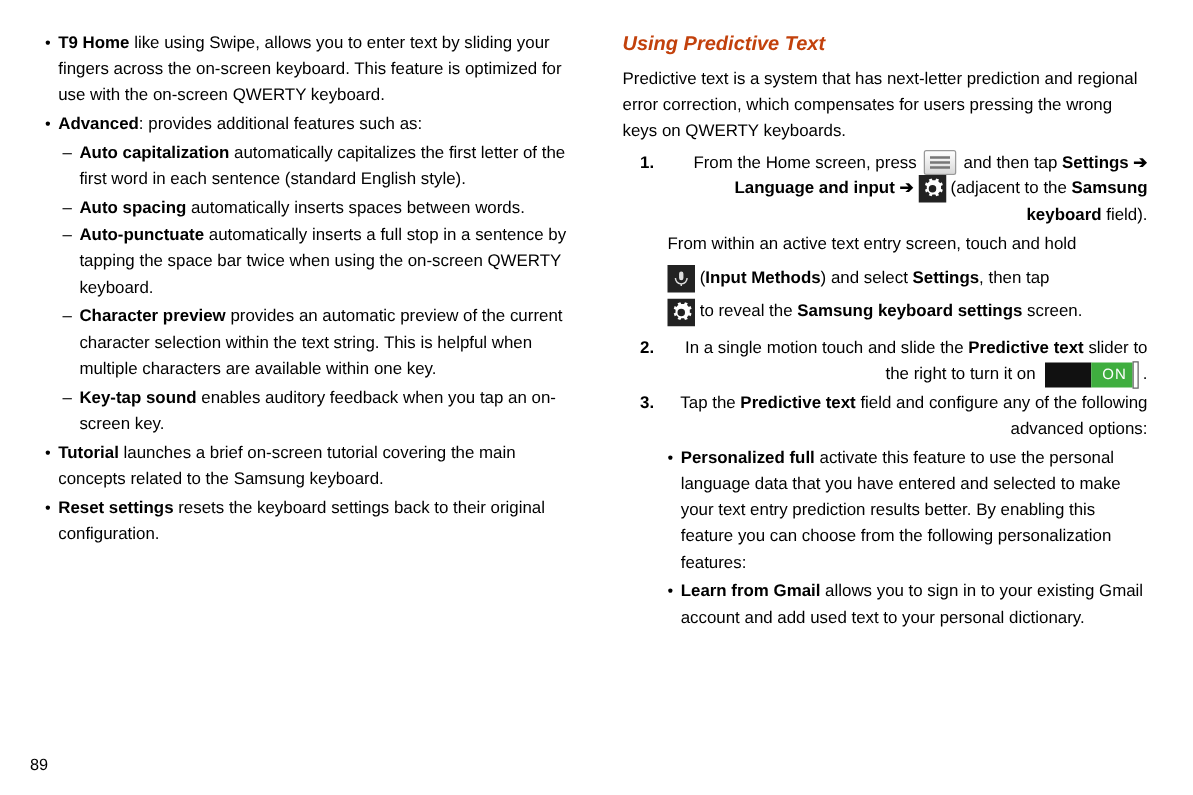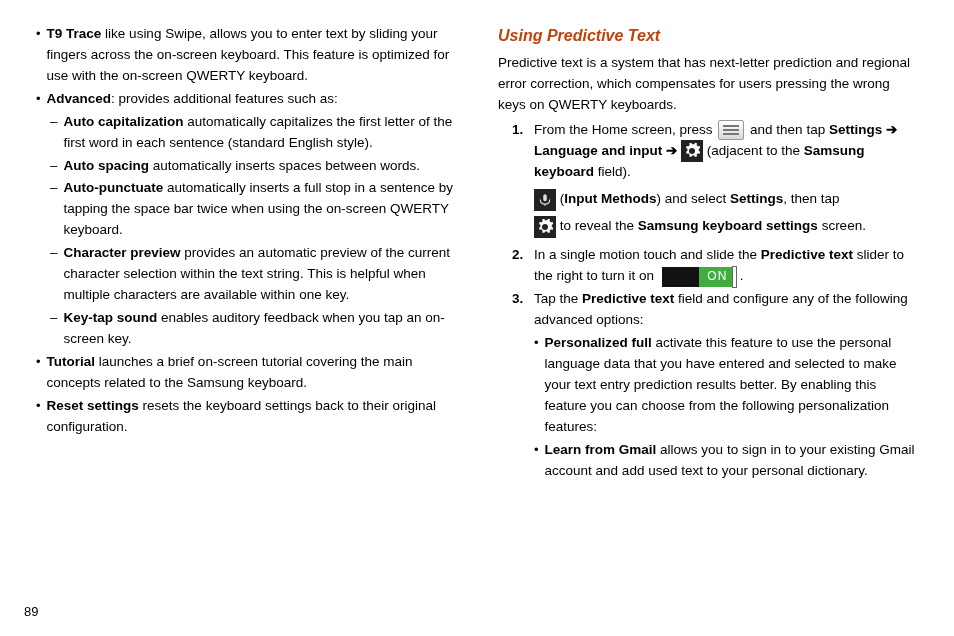--- a/index.html
+++ b/index.html
@@ -44,21 +44,21 @@
   .section-heading {
     color: #c2410c;
     font-weight: bold;
     font-style: italic;
     font-size: 16px;
     margin-bottom: 4px;
   }
   .para { margin-bottom: 4px; }
   .numitem { display: flex; margin-left: 14px; margin-bottom: 2px; }
   .numitem .num { font-weight: bold; min-width: 22px; }
-  .numitem .txt { flex: 1; }
+  .numitem .txt { flex: 1; text-align: right; }
   .sub-bullet {
     display: flex;
     margin-left: 36px;
     margin-bottom: 2px;
   }
   .sub-bullet .dot { font-size: 13px; margin-right: 6px; }
   .icon-box {
     display: inline-block;
     vertical-align: middle;
     margin: 0 2px;
@@ -108,21 +108,21 @@
 </head>
 <body>
 
 <div class="columns">
 
   <div class="col">
 
     <div class="bullet">
       <span class="dot">•</span>
       <span>
-        <span class="bold">T9 Trace</span><span> like using Swipe, allows you to enter text by sliding your fingers across the on-screen keyboard. This feature is optimized for use with the on-screen QWERTY keyboard.</span>
+        <span class="bold">T9 Home</span><span> like using Swipe, allows you to enter text by sliding your fingers across the on-screen keyboard. This feature is optimized for use with the on-screen QWERTY keyboard.</span>
       </span>
     </div>
 
     <div class="bullet">
       <span class="dot">•</span>
       <span>
         <span class="bold">Advanced</span><span>: provides additional features such as:</span>
       </span>
     </div>
 
@@ -184,20 +184,23 @@
               <path fill="#fff" d="M12 8a4 4 0 100 8 4 4 0 000-8zm9 4l2 1-1 3-2-1a8 8 0 01-2 2l1 2-3 1-1-2a8 8 0 01-3 0l-1 2-3-1 1-2a8 8 0 01-2-2l-2 1-1-3 2-1a8 8 0 010-3l-2-1 1-3 2 1a8 8 0 012-2l-1-2 3-1 1 2a8 8 0 013 0l1-2 3 1-1 2a8 8 0 012 2l2-1 1 3-2 1a8 8 0 010 3z"></path>
             </svg>
         </span>
         <span> (adjacent to the </span>
         <span class="bold">Samsung keyboard</span>
         <span> field).</span>
       </span>
     </div>
 
 
+    <div class="indent-continue">
+      <span>From within an active text entry screen, touch and hold </span>
+    </div>
 
     <div class="indent-continue" style="line-height:2.0">
       <span class="icon-mic">
         <svg viewBox="0 0 24 24">
             <path fill="#ddd" d="M12 2a3 3 0 00-3 3v6a3 3 0 006 0V5a3 3 0 00-3-3zm7 9a7 7 0 01-14 0H3a9 9 0 008 8.94V22h2v-2.06A9 9 0 0021 11h-2z"></path>
           </svg>
       </span>
       (<span class="bold">Input Methods</span><span>) and select </span><span class="bold">Settings</span><span>, then tap </span>
       <br>
       <span class="icon-gear-dark">

